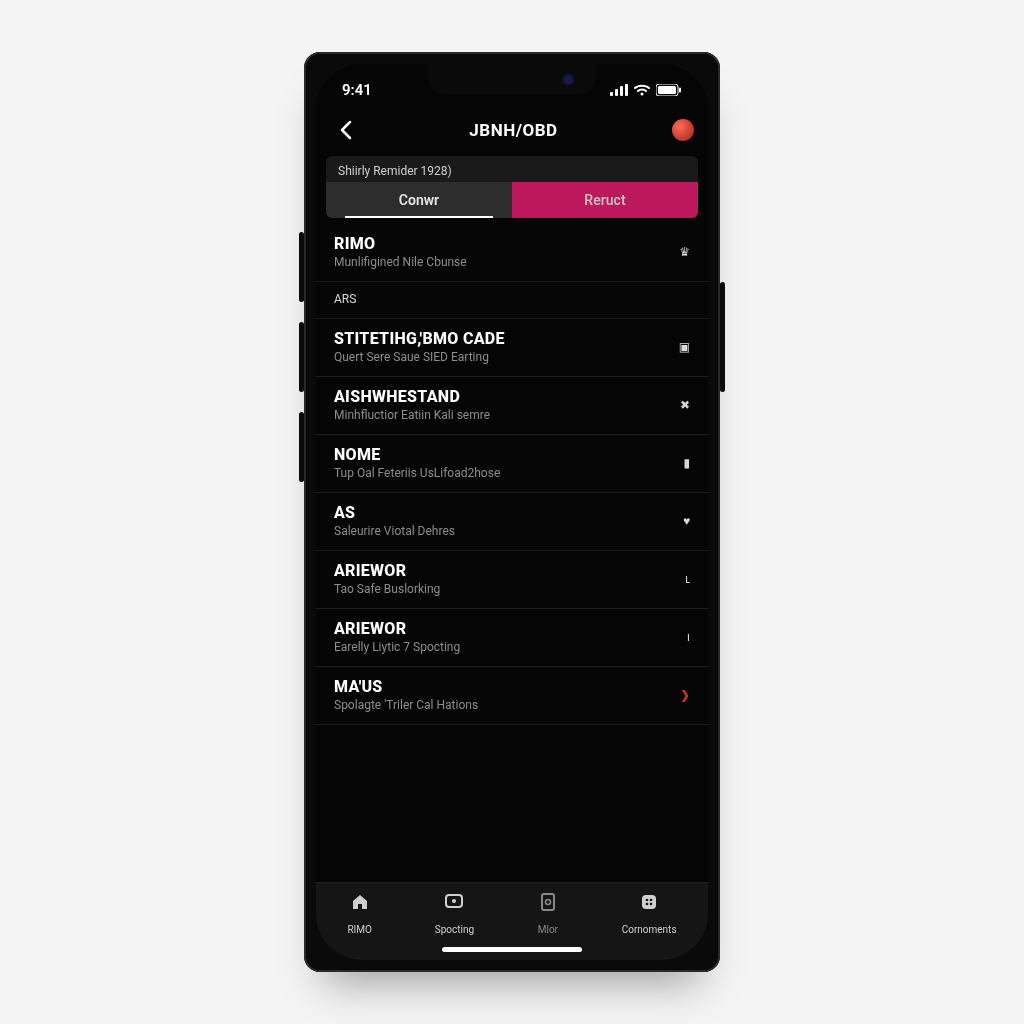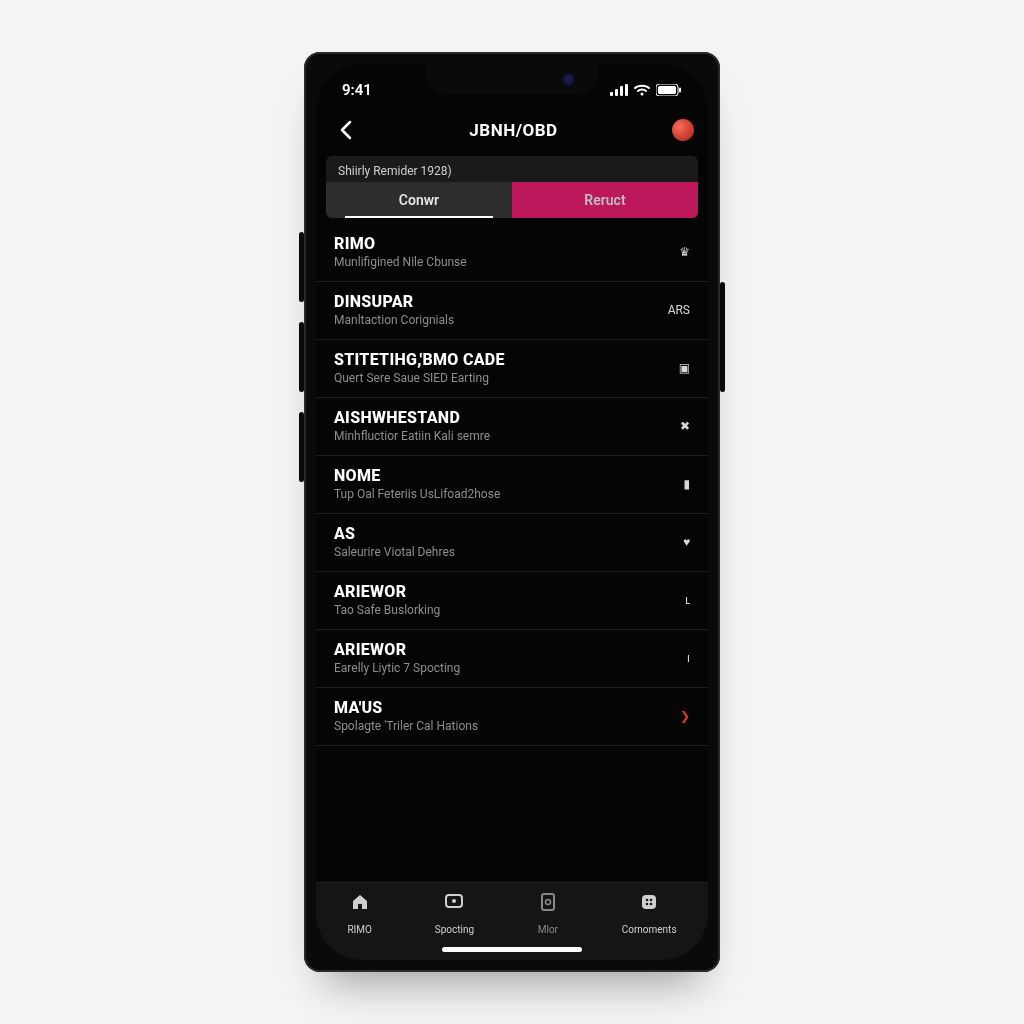--- a/index.html
+++ b/index.html
@@ -173,24 +173,20 @@
 
     <div class="list" id="list">
         <div class="row">
           <div class="txt">
             <div class="t1">RIMO</div>
             <div class="t2">Munlifigined Nile Cbunse</div>
           </div>
           <div class="indicator">♛</div>
         </div>
         <div class="row">
-          <div class="txt">
-            <div class="t1">DINSUPAR</div>
-            <div class="t2">Manltaction Corignials</div>
-          </div>
           <div class="indicator">ARS</div>
         </div>
         <div class="row">
           <div class="txt">
             <div class="t1">STITETIHG,'BMO CADE</div>
             <div class="t2">Quert Sere Saue SIED Earting</div>
           </div>
           <div class="indicator">▣</div>
         </div>
         <div class="row">

